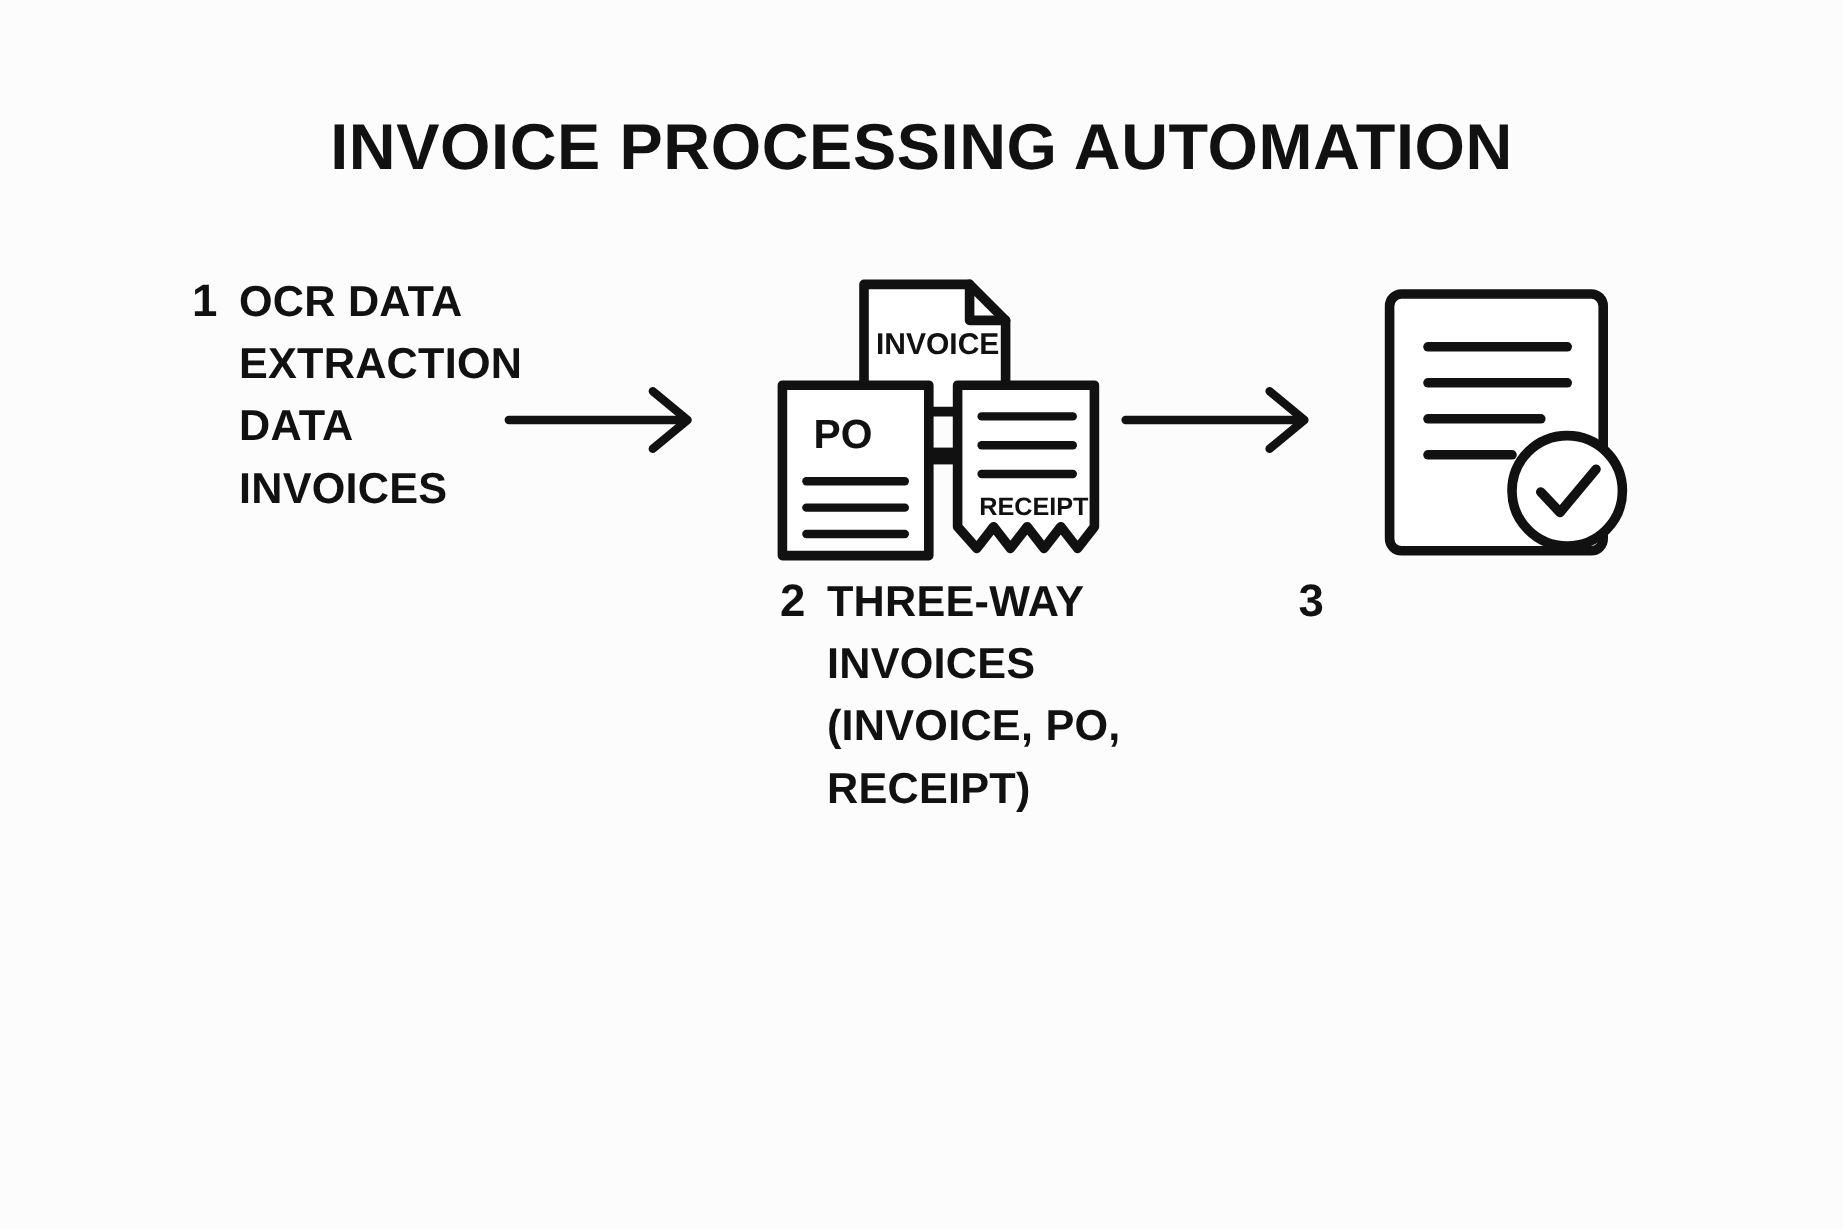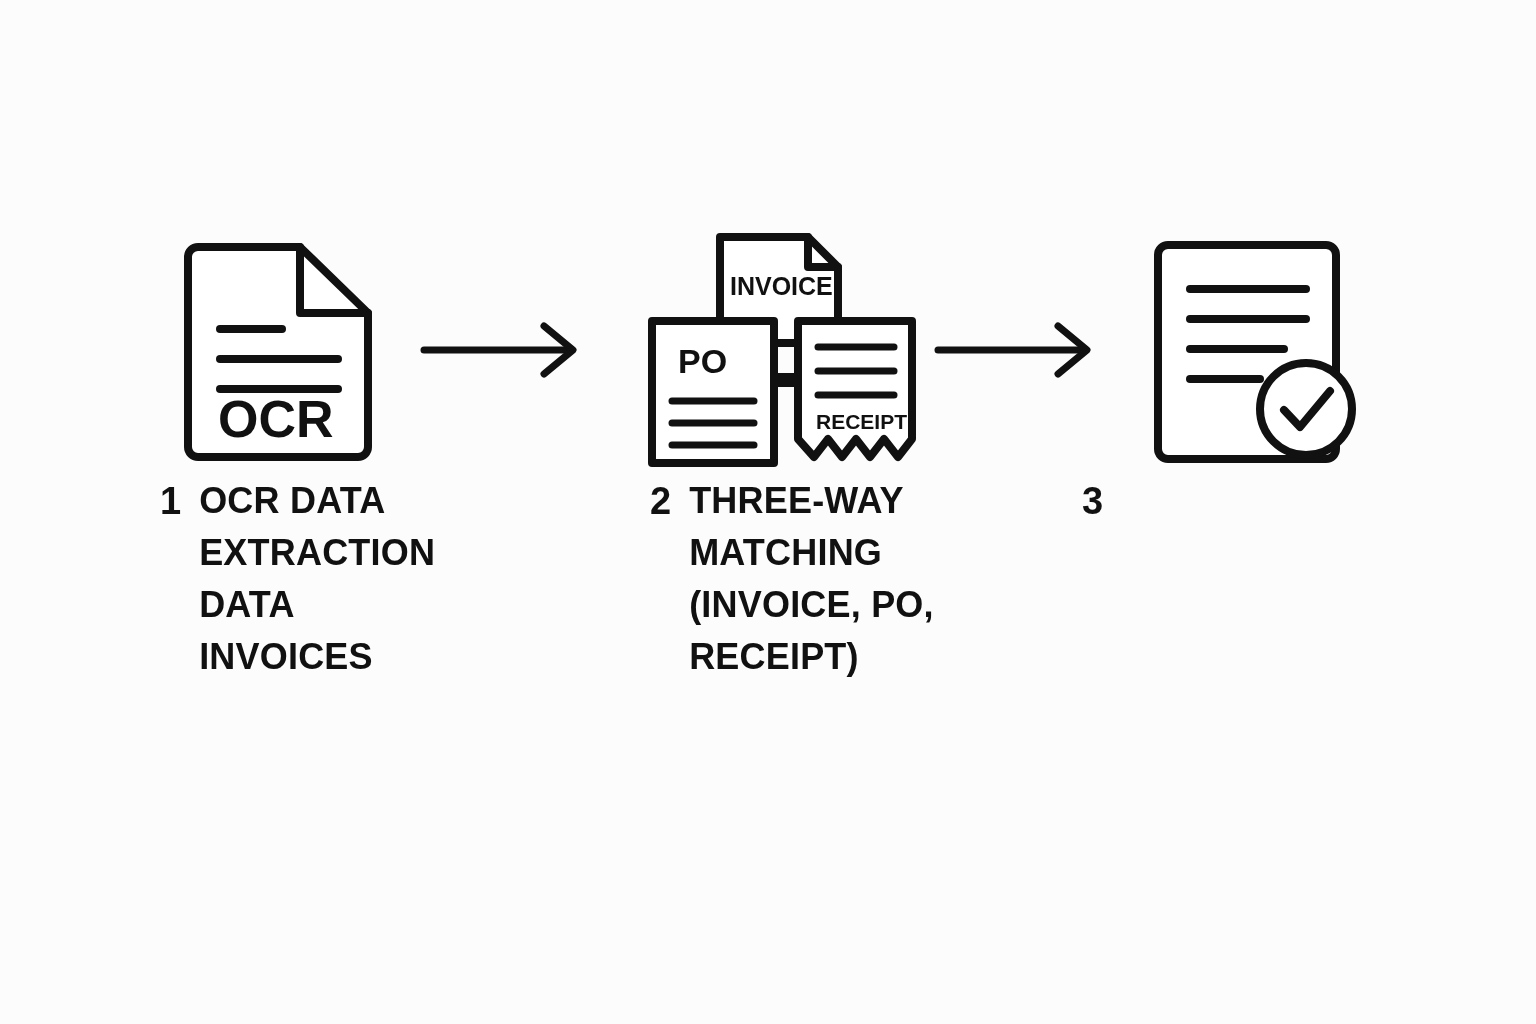--- a/index.html
+++ b/index.html
@@ -91,59 +91,39 @@
     top: 320px;
   }
   .arrow-1 { left: 418px; }
   .arrow-2 { left: 932px; }
 </style>
 </head>
 <body>
 
 <div id="canvas">
 
+  <div class="title">INVOICE PROCESSING AUTOMATION</div>
 
   <div class="arrow arrow-1">
     <svg width="180" height="60" viewBox="0 0 180 60">
       <line x1="6" y1="30" x2="148" y2="30" stroke="#111111" stroke-width="7" stroke-linecap="round"></line>
       <polyline points="126,6 155,30 126,54" fill="none" stroke="#111111" stroke-width="7" stroke-linecap="round" stroke-linejoin="round"></polyline>
     </svg>
   </div>
 
   <div class="arrow arrow-2">
     <svg width="180" height="60" viewBox="0 0 180 60">
       <line x1="6" y1="30" x2="148" y2="30" stroke="#111111" stroke-width="7" stroke-linecap="round"></line>
       <polyline points="126,6 155,30 126,54" fill="none" stroke="#111111" stroke-width="7" stroke-linecap="round" stroke-linejoin="round"></polyline>
     </svg>
   </div>
 
   <div class="steps">
 
     <div class="step step-1">
-      <div class="icon-area">
-        <svg width="230" height="250" viewBox="0 0 230 250">
-
-          <path d="M 48 22
-                   L 150 22
-                   L 218 88
-                   L 218 222
-                   A 10 10 0 0 1 208 232
-                   L 48 232
-                   A 10 10 0 0 1 38 222
-                   L 38 32
-                   A 10 10 0 0 1 48 22 Z" fill="#ffffff" stroke="#111111" stroke-width="8" stroke-linejoin="round"></path>
-          <path d="M 150 22 L 150 88 L 218 88" fill="none" stroke="#111111" stroke-width="8" stroke-linejoin="round" stroke-linecap="round"></path>
-
-          <line x1="70" y1="104" x2="132" y2="104" stroke="#111111" stroke-width="8" stroke-linecap="round"></line>
-          <line x1="70" y1="134" x2="188" y2="134" stroke="#111111" stroke-width="8" stroke-linecap="round"></line>
-          <line x1="70" y1="164" x2="188" y2="164" stroke="#111111" stroke-width="8" stroke-linecap="round"></line>
-
-          <text class="ocr-label" x="68" y="212" font-family="Liberation Sans, sans-serif" font-size="52" font-weight="700" fill="#111111">OCR</text>
-        </svg>
-      </div>
       <div class="caption">
         <span class="step-num">1</span>
         <span class="step-text">OCR DATA EXTRACTION DATA INVOICES</span>
       </div>
     </div>
 
     <div class="step step-2">
       <div class="icon-area">
         <svg width="290" height="250" viewBox="0 0 290 250">
 
@@ -177,21 +157,21 @@
                      Z" fill="#ffffff" stroke="#111111" stroke-width="8" stroke-linejoin="round"></path>
             <line x1="178" y1="122" x2="254" y2="122" stroke="#111111" stroke-width="7" stroke-linecap="round"></line>
             <line x1="178" y1="146" x2="254" y2="146" stroke="#111111" stroke-width="7" stroke-linecap="round"></line>
             <line x1="178" y1="170" x2="254" y2="170" stroke="#111111" stroke-width="7" stroke-linecap="round"></line>
             <text x="176" y="204" font-family="Liberation Sans, sans-serif" font-size="21" font-weight="700" fill="#111111">RECEIPT</text>
           </g>
         </svg>
       </div>
       <div class="caption">
         <span class="step-num">2</span>
-        <span class="step-text">THREE-WAY MATCHING (INVOICE, PO, RECEIPT)</span>
+        <span class="step-text">THREE-WAY INVOICES (INVOICE, PO, RECEIPT)</span>
       </div>
     </div>
 
     <div class="step step-3">
       <div class="icon-area">
         <svg width="290" height="250" viewBox="0 0 290 250">
 
           <rect x="86" y="20" width="178" height="214" rx="10" fill="#ffffff" stroke="#111111" stroke-width="8" stroke-linejoin="round"></rect>
           <line x1="118" y1="64" x2="234" y2="64" stroke="#111111" stroke-width="8" stroke-linecap="round"></line>
           <line x1="118" y1="94" x2="234" y2="94" stroke="#111111" stroke-width="8" stroke-linecap="round"></line>

